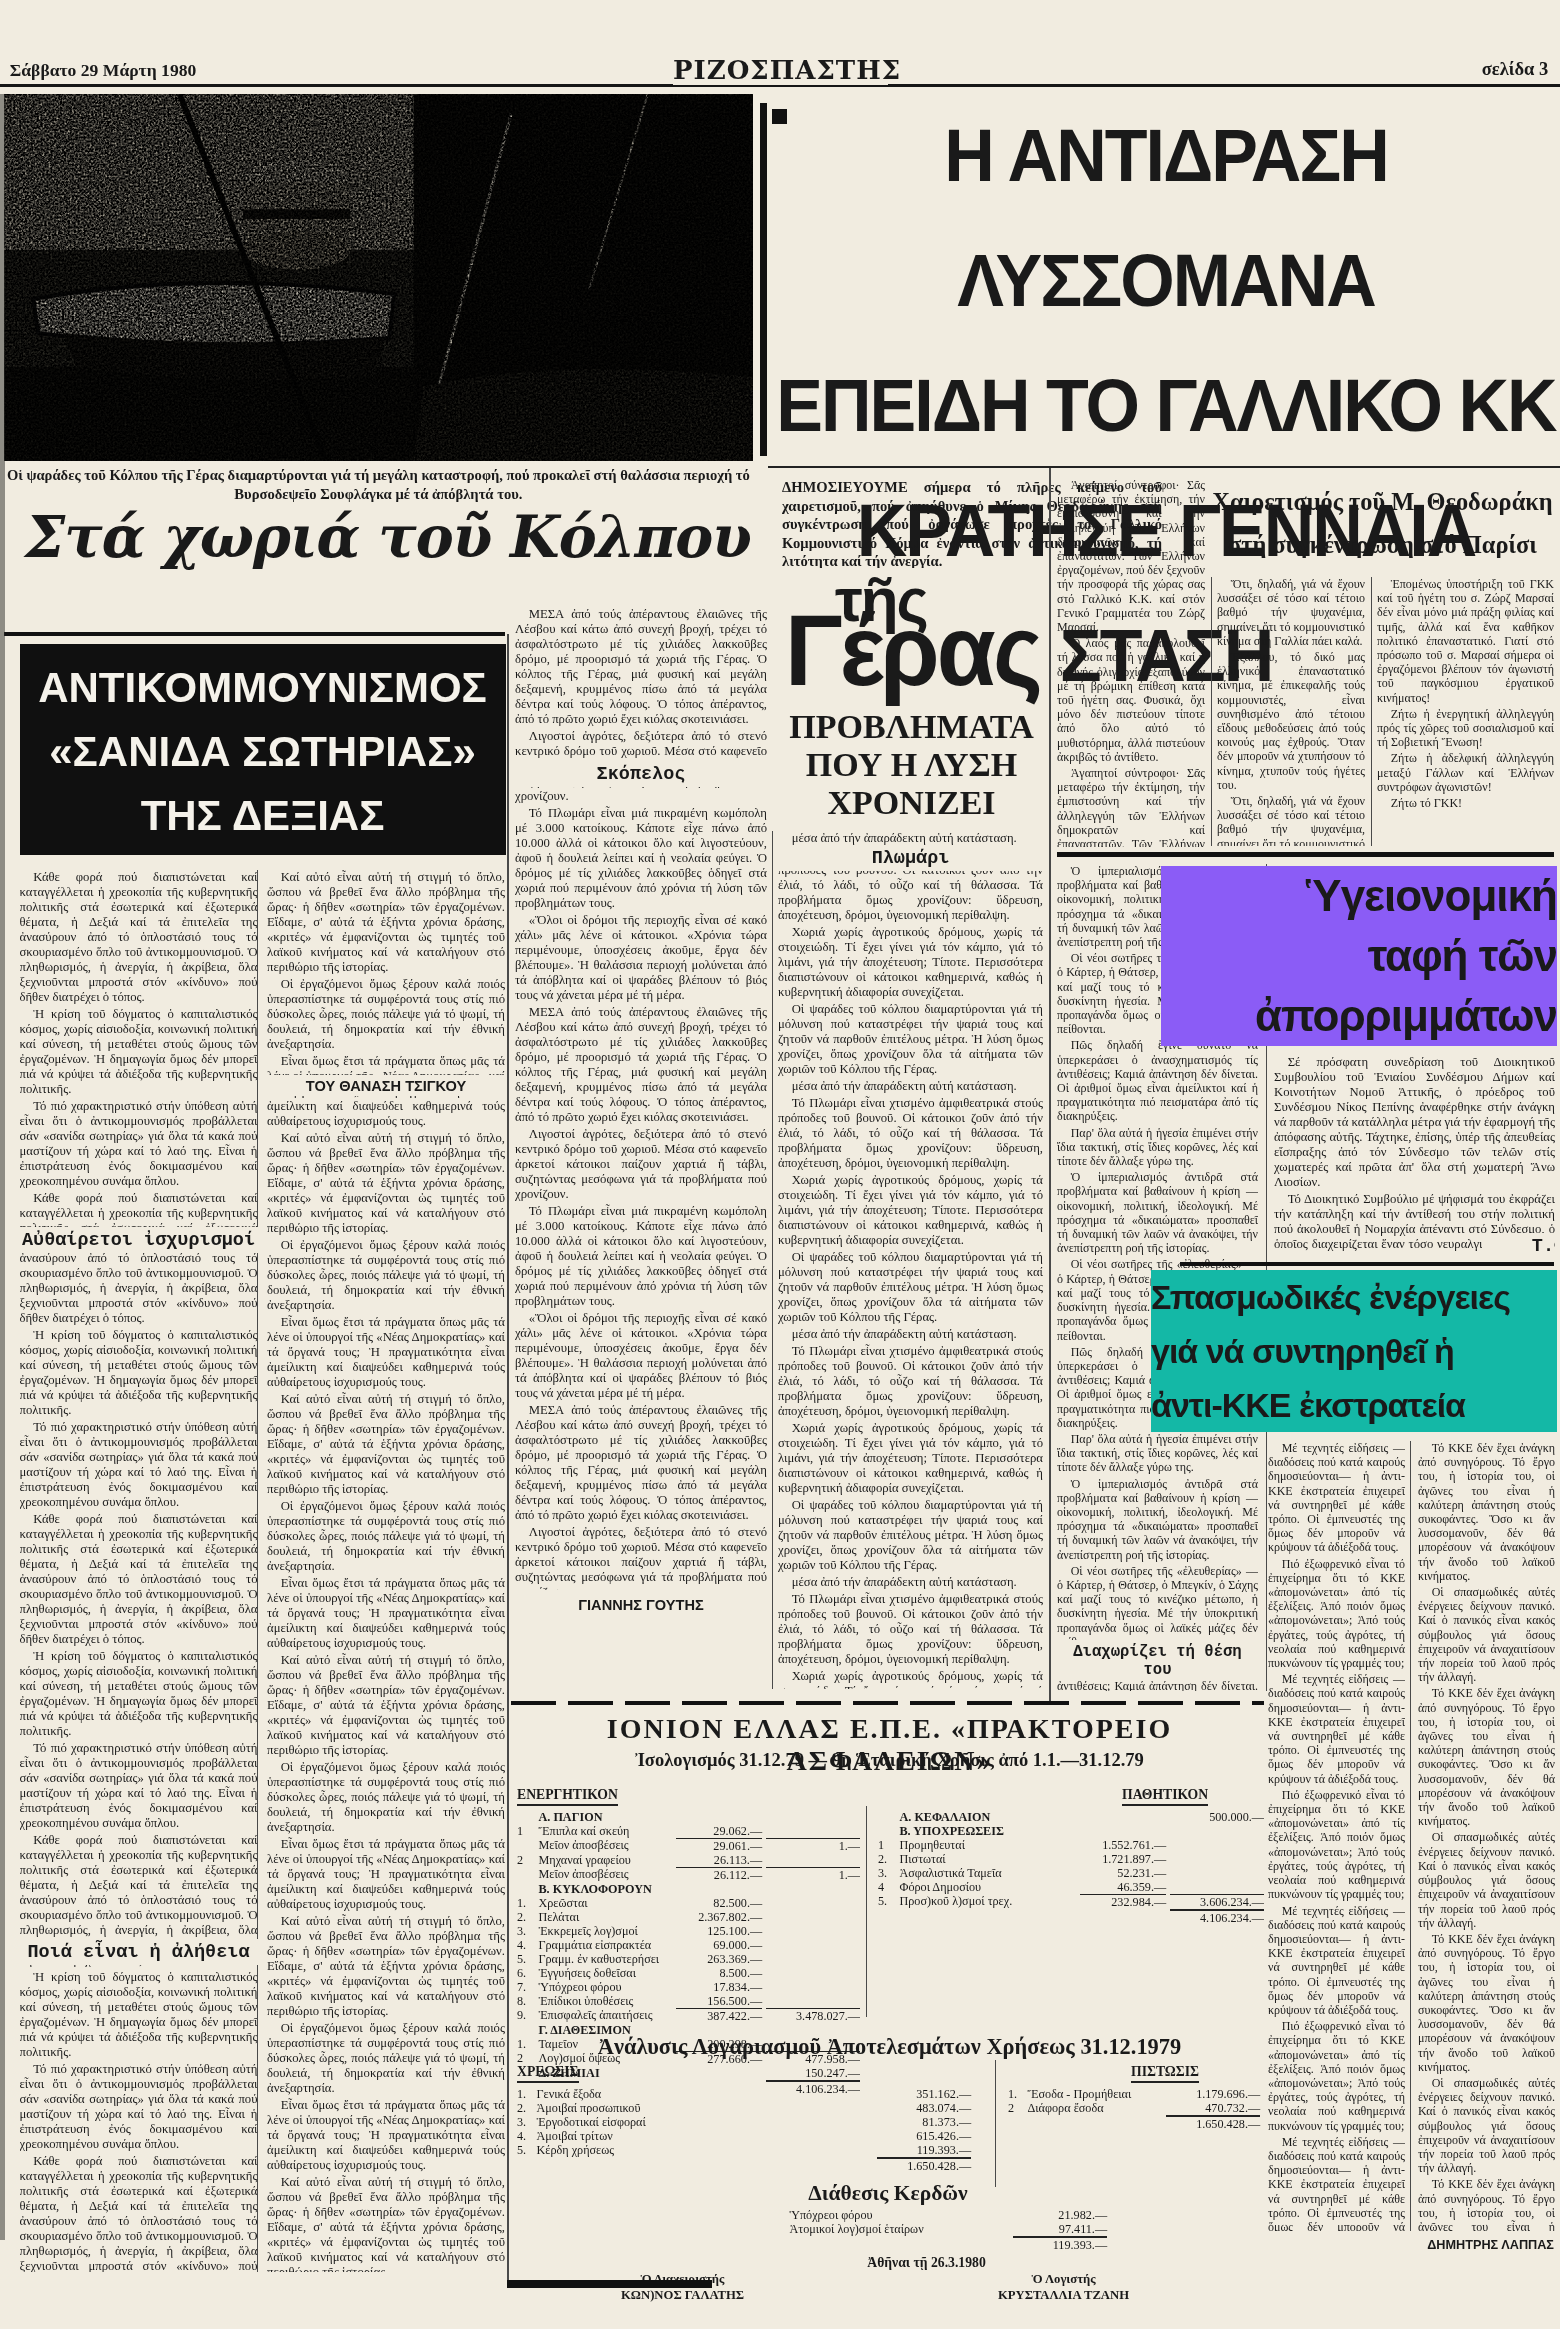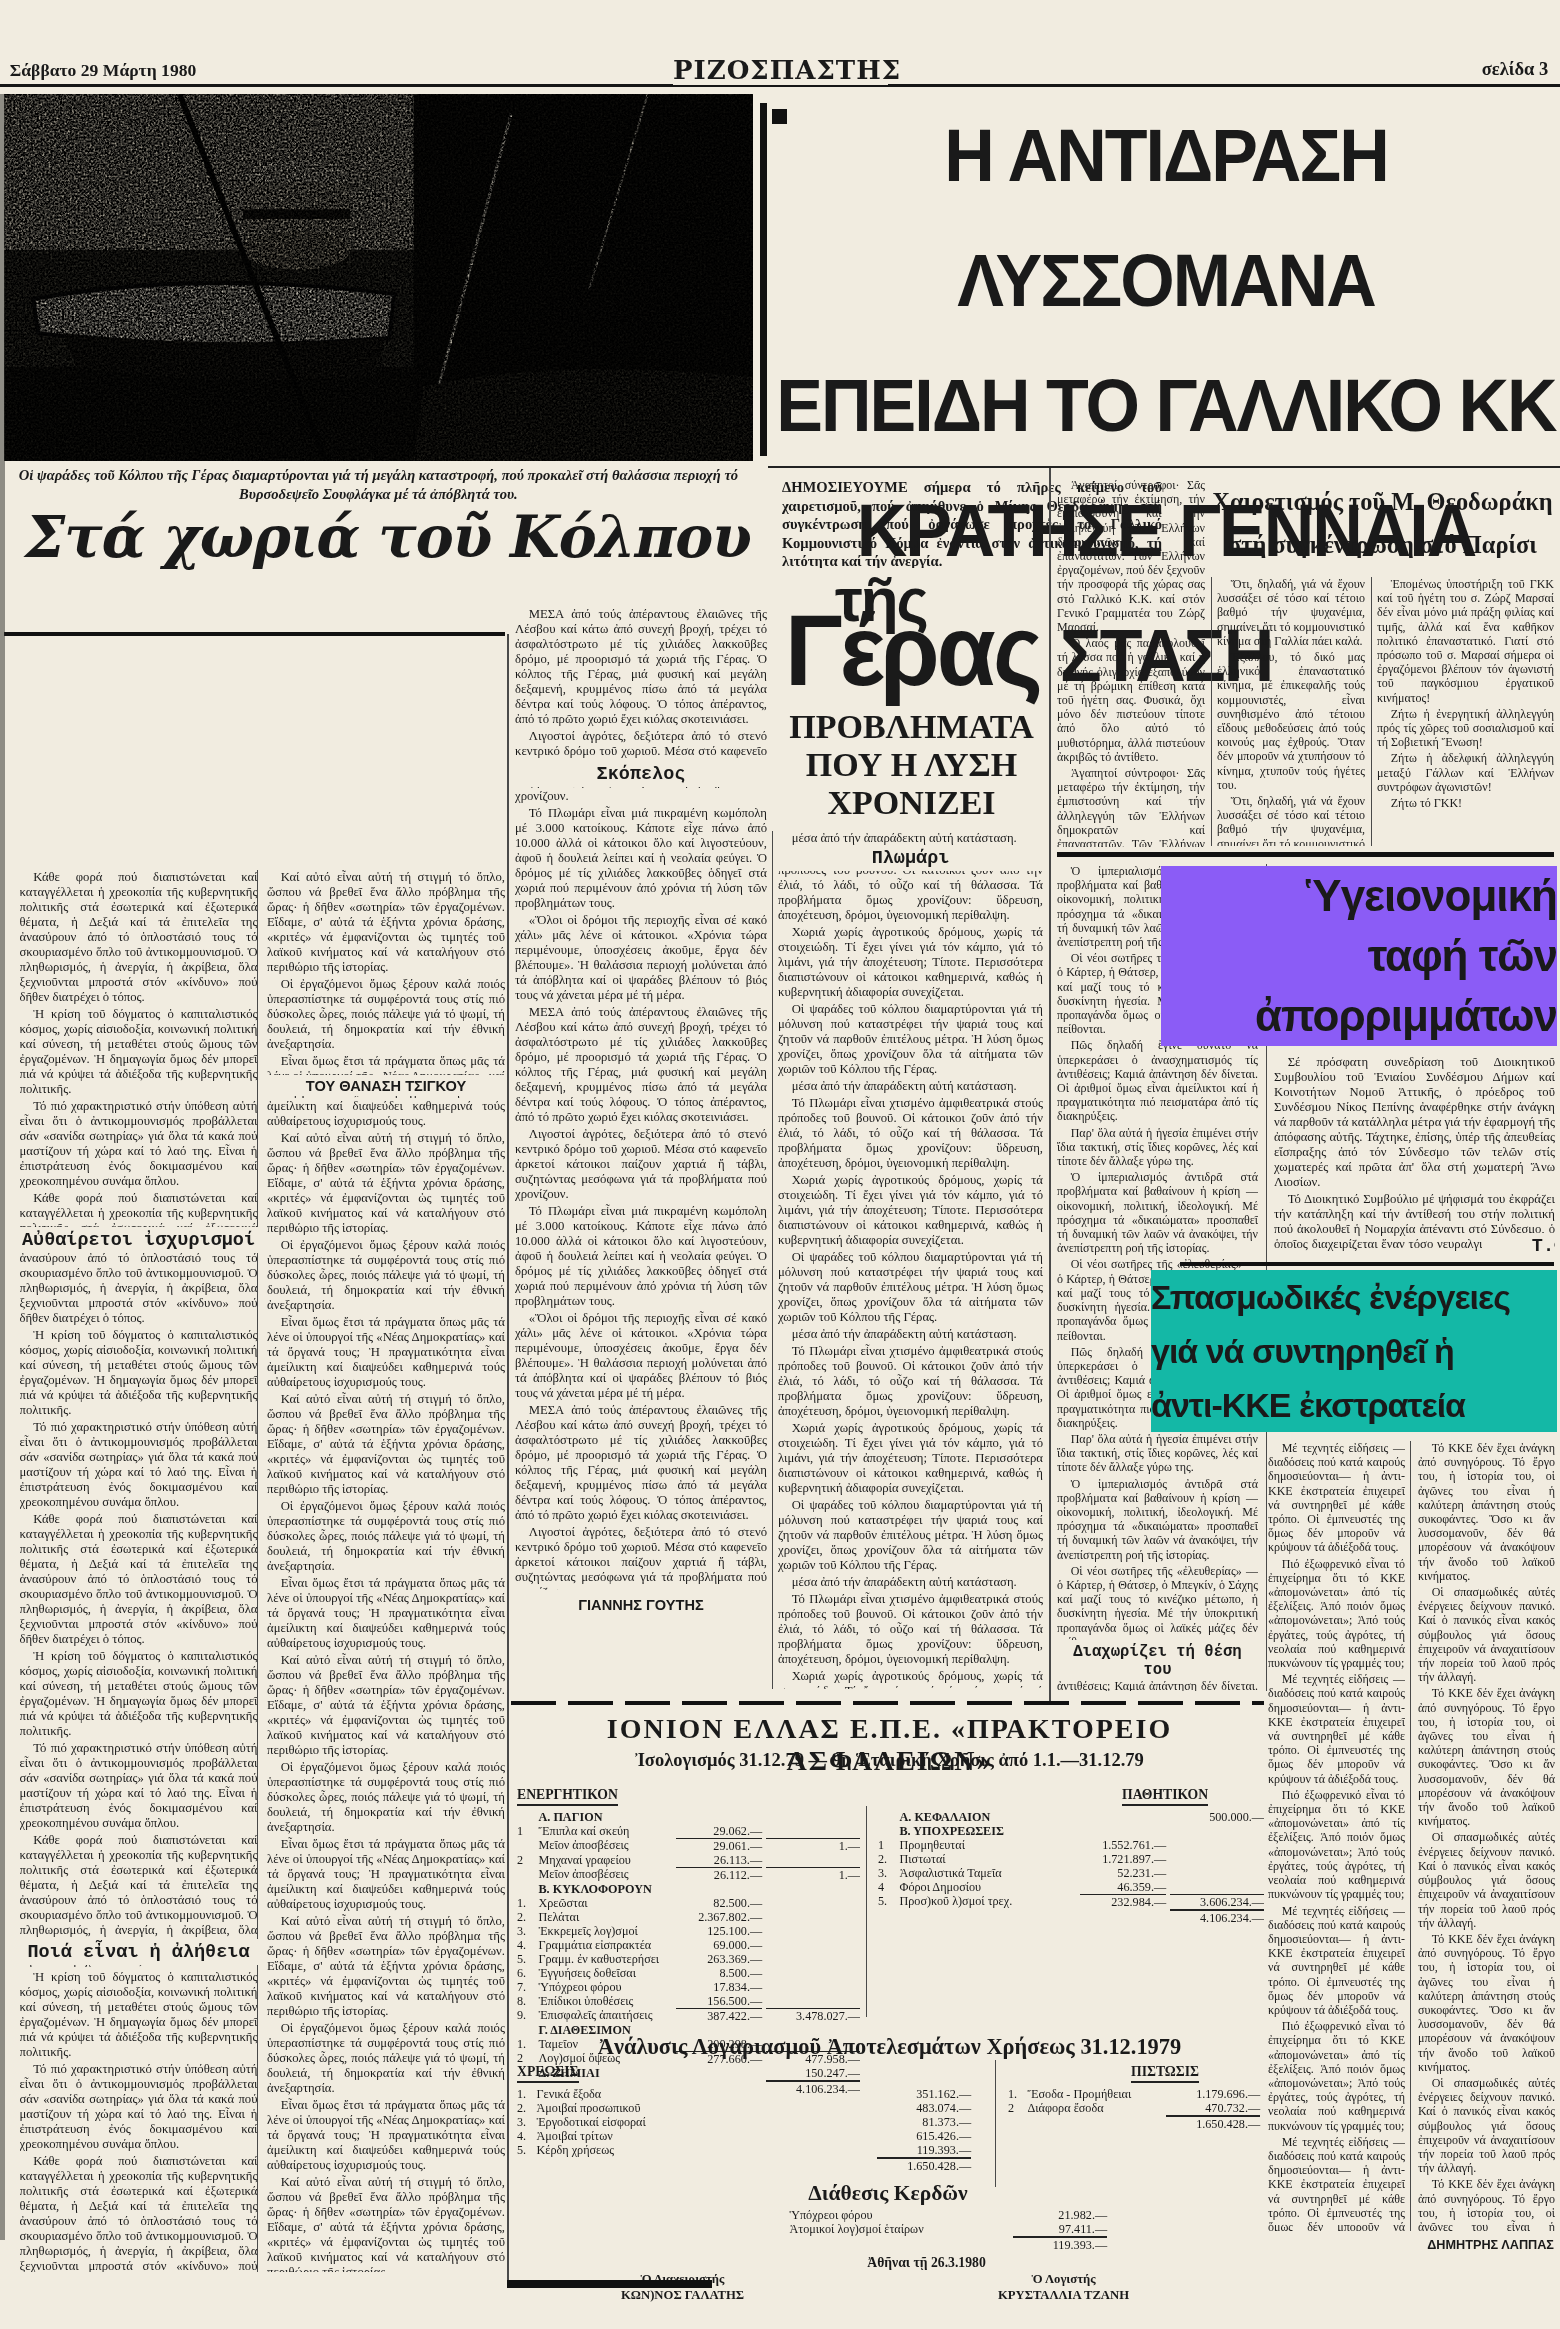--- a/index.html
+++ b/index.html
@@ -6,21 +6,21 @@
   #page{position:relative;width:1560px;height:2330px;background:#f1ece0;margin:0 auto;
         font-family:"Liberation Serif",serif;color:#1a1a1a;overflow:hidden;}
   
   .mh-date{position:absolute;left:9.8px;top:60px;font-weight:bold;font-size:17.6px;}
   .mh-page{position:absolute;right:11.7px;top:59px;font-weight:bold;font-size:18.5px;}
   .mh-rule{position:absolute;left:0;top:84px;width:1560px;height:2.9px;background:#161616;}
   .mh-title{position:absolute;left:673px;top:55px;width:215px;text-align:center;background:#f1ece0;
             font-family:"DejaVu Serif",serif;font-weight:900;font-size:26px;letter-spacing:1px;}
   
   .photo{position:absolute;left:3.9px;top:94px;width:749px;height:367px;background:#111;}
-  .caption{position:absolute;left:3.9px;top:466px;width:749px;font-style:italic;font-weight:bold;
+  .caption{position:absolute;left:3.9px;top:466px;width:749px;font-weight:bold;
            font-size:14.6px;line-height:18.5px;text-align:center;}
   
   .hbar{position:absolute;left:760px;top:103px;width:6.8px;height:353px;background:#111;}
   .hsq{position:absolute;left:772px;top:109px;width:14.6px;height:14.6px;background:#111;}
   .headline{position:absolute;left:776px;top:94px;width:780px;text-align:center;
             font-family:"Liberation Sans",sans-serif;font-weight:900;font-size:70px;line-height:119px;
             letter-spacing:-2px;transform:scaleY(1.05);transform-origin:top;}
   .toprule{position:absolute;left:768px;top:466px;width:792px;height:2px;background:#222;}
   .intro{position:absolute;left:782px;top:478px;width:380px;height:90px;overflow:hidden;
          font-weight:bold;font-size:14.6px;line-height:18.5px;text-align:justify;}
@@ -146,20 +146,25 @@
   <div class="script-h">Στά χωριά τοῦ Κόλπου</div>
   <div class="ths">τῆς</div>
   <div class="geras">Γέρας</div>
   <div class="problimata">
       <div>ΠΡΟΒΛΗΜΑΤΑ</div>
       <div>ΠΟΥ Η ΛΥΣΗ</div>
       <div>ΧΡΟΝΙΖΕΙ</div>
     </div>
 
   <div class="rule-lt"></div>
+  <div class="blackbox">
+      <div>ΑΝΤΙΚΟΜΜΟΥΝΙΣΜΟΣ</div>
+      <div>«ΣΑΝΙΔΑ ΣΩΤΗΡΙΑΣ»</div>
+      <div>ΤΗΣ ΔΕΞΙΑΣ</div>
+    </div>
 
   <div class="col" style="left:19.5px;top:870px;width:238px;height:1402px;">
       <p>Κάθε φορά πού διαπιστώνεται καί καταγγέλλεται ἡ χρεοκοπία τῆς κυβερνητικῆς πολιτικῆς στά ἐσωτερικά καί ἐξωτερικά θέματα, ἡ Δεξιά καί τά ἐπιτελεῖα της ἀνασύρουν ἀπό τό ὁπλοστάσιό τους τό σκουριασμένο ὅπλο τοῦ ἀντικομμουνισμοῦ. Ὁ πληθωρισμός, ἡ ἀνεργία, ἡ ἀκρίβεια, ὅλα ξεχνιοῦνται μπροστά στόν «κίνδυνο» πού δῆθεν διατρέχει ὁ τόπος.</p>
       <p>Ἡ κρίση τοῦ δόγματος ὁ καπιταλιστικός κόσμος, χωρίς αἰσιοδοξία, κοινωνική πολιτική καί σύνεση, τή μεταθέτει στούς ὤμους τῶν ἐργαζομένων. Ἡ δημαγωγία ὅμως δέν μπορεῖ πιά νά κρύψει τά ἀδιέξοδα τῆς κυβερνητικῆς πολιτικῆς.</p>
       <p>Τό πιό χαρακτηριστικό στήν ὑπόθεση αὐτή εἶναι ὅτι ὁ ἀντικομμουνισμός προβάλλεται σάν «σανίδα σωτηρίας» γιά ὅλα τά κακά πού μαστίζουν τή χώρα καί τό λαό της. Εἶναι ἡ ἐπιστράτευση ἐνός δοκιμασμένου καί χρεοκοπημένου συνάμα ὅπλου.</p>
       <p>Κάθε φορά πού διαπιστώνεται καί καταγγέλλεται ἡ χρεοκοπία τῆς κυβερνητικῆς πολιτικῆς στά ἐσωτερικά καί ἐξωτερικά θέματα, ἡ Δεξιά καί τά ἐπιτελεῖα της ἀνασύρουν ἀπό τό ὁπλοστάσιό τους τό σκουριασμένο ὅπλο τοῦ ἀντικομμουνισμοῦ. Ὁ πληθωρισμός, ἡ ἀνεργία, ἡ ἀκρίβεια, ὅλα ξεχνιοῦνται μπροστά στόν «κίνδυνο» πού δῆθεν διατρέχει ὁ τόπος.</p>
       <p>Ἡ κρίση τοῦ δόγματος ὁ καπιταλιστικός κόσμος, χωρίς αἰσιοδοξία, κοινωνική πολιτική καί σύνεση, τή μεταθέτει στούς ὤμους τῶν ἐργαζομένων. Ἡ δημαγωγία ὅμως δέν μπορεῖ πιά νά κρύψει τά ἀδιέξοδα τῆς κυβερνητικῆς πολιτικῆς.</p>
       <p>Τό πιό χαρακτηριστικό στήν ὑπόθεση αὐτή εἶναι ὅτι ὁ ἀντικομμουνισμός προβάλλεται σάν «σανίδα σωτηρίας» γιά ὅλα τά κακά πού μαστίζουν τή χώρα καί τό λαό της. Εἶναι ἡ ἐπιστράτευση ἐνός δοκιμασμένου καί χρεοκοπημένου συνάμα ὅπλου.</p>
       <p>Κάθε φορά πού διαπιστώνεται καί καταγγέλλεται ἡ χρεοκοπία τῆς κυβερνητικῆς πολιτικῆς στά ἐσωτερικά καί ἐξωτερικά θέματα, ἡ Δεξιά καί τά ἐπιτελεῖα της ἀνασύρουν ἀπό τό ὁπλοστάσιό τους τό σκουριασμένο ὅπλο τοῦ ἀντικομμουνισμοῦ. Ὁ πληθωρισμός, ἡ ἀνεργία, ἡ ἀκρίβεια, ὅλα ξεχνιοῦνται μπροστά στόν «κίνδυνο» πού δῆθεν διατρέχει ὁ τόπος.</p>
       <p>Ἡ κρίση τοῦ δόγματος ὁ καπιταλιστικός κόσμος, χωρίς αἰσιοδοξία, κοινωνική πολιτική καί σύνεση, τή μεταθέτει στούς ὤμους τῶν ἐργαζομένων. Ἡ δημαγωγία ὅμως δέν μπορεῖ πιά νά κρύψει τά ἀδιέξοδα τῆς κυβερνητικῆς πολιτικῆς.</p>

